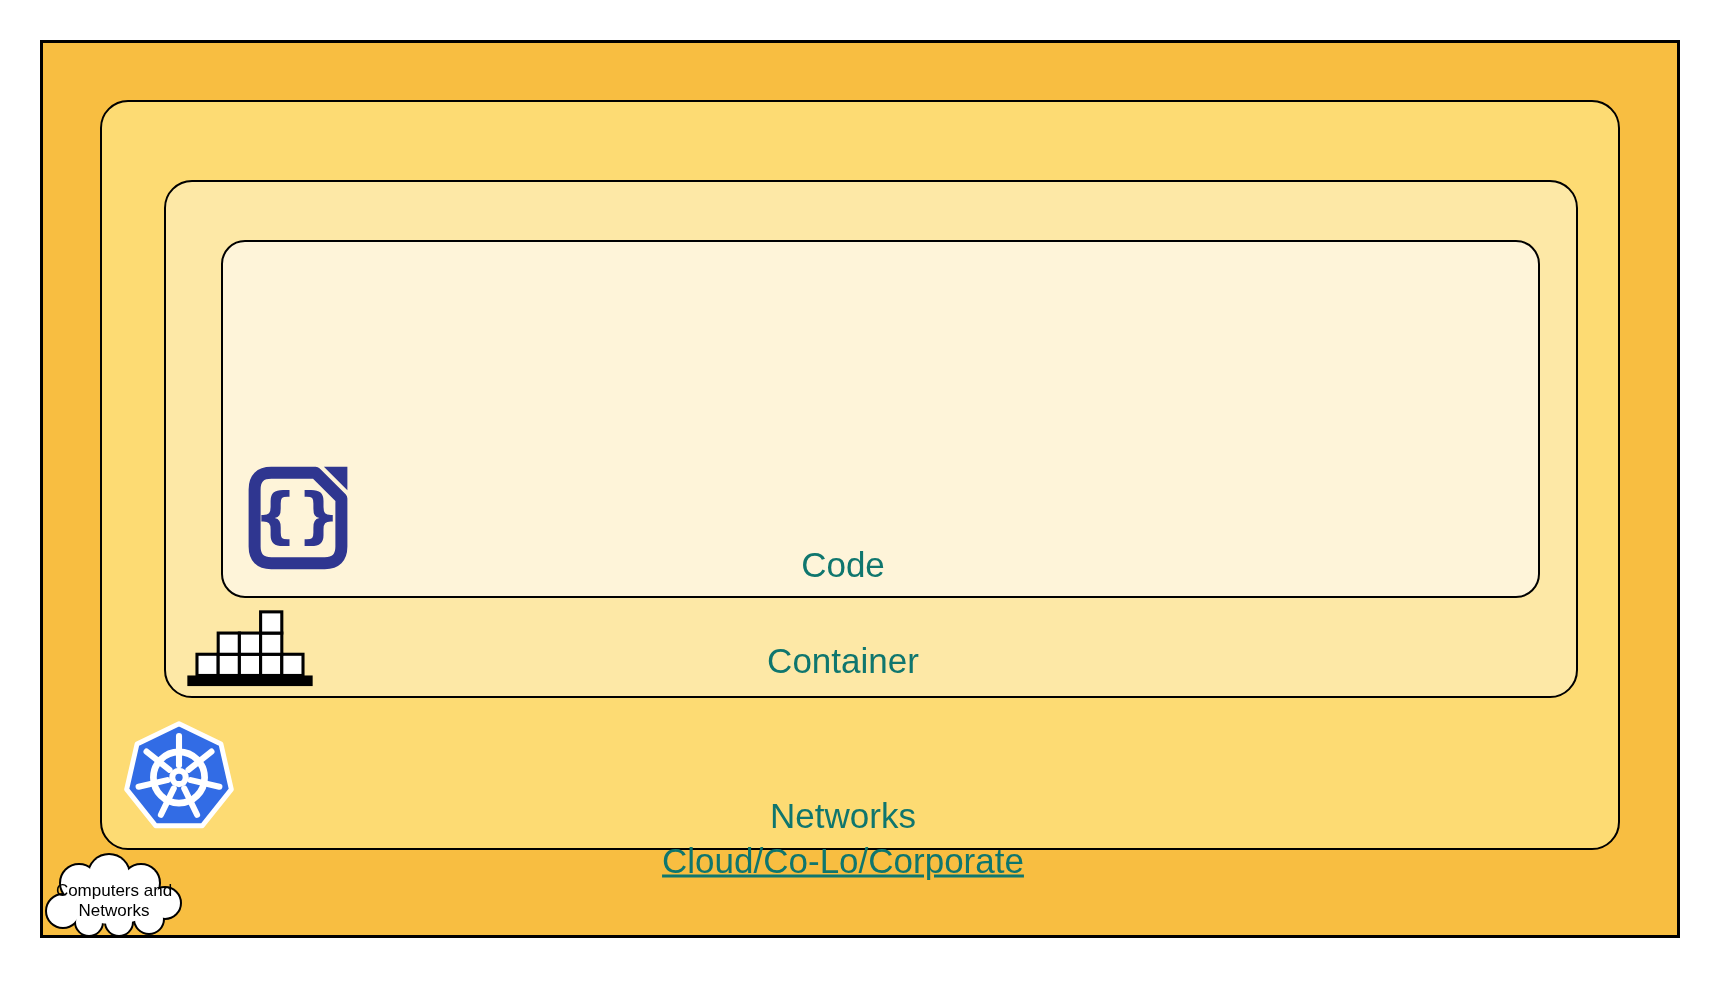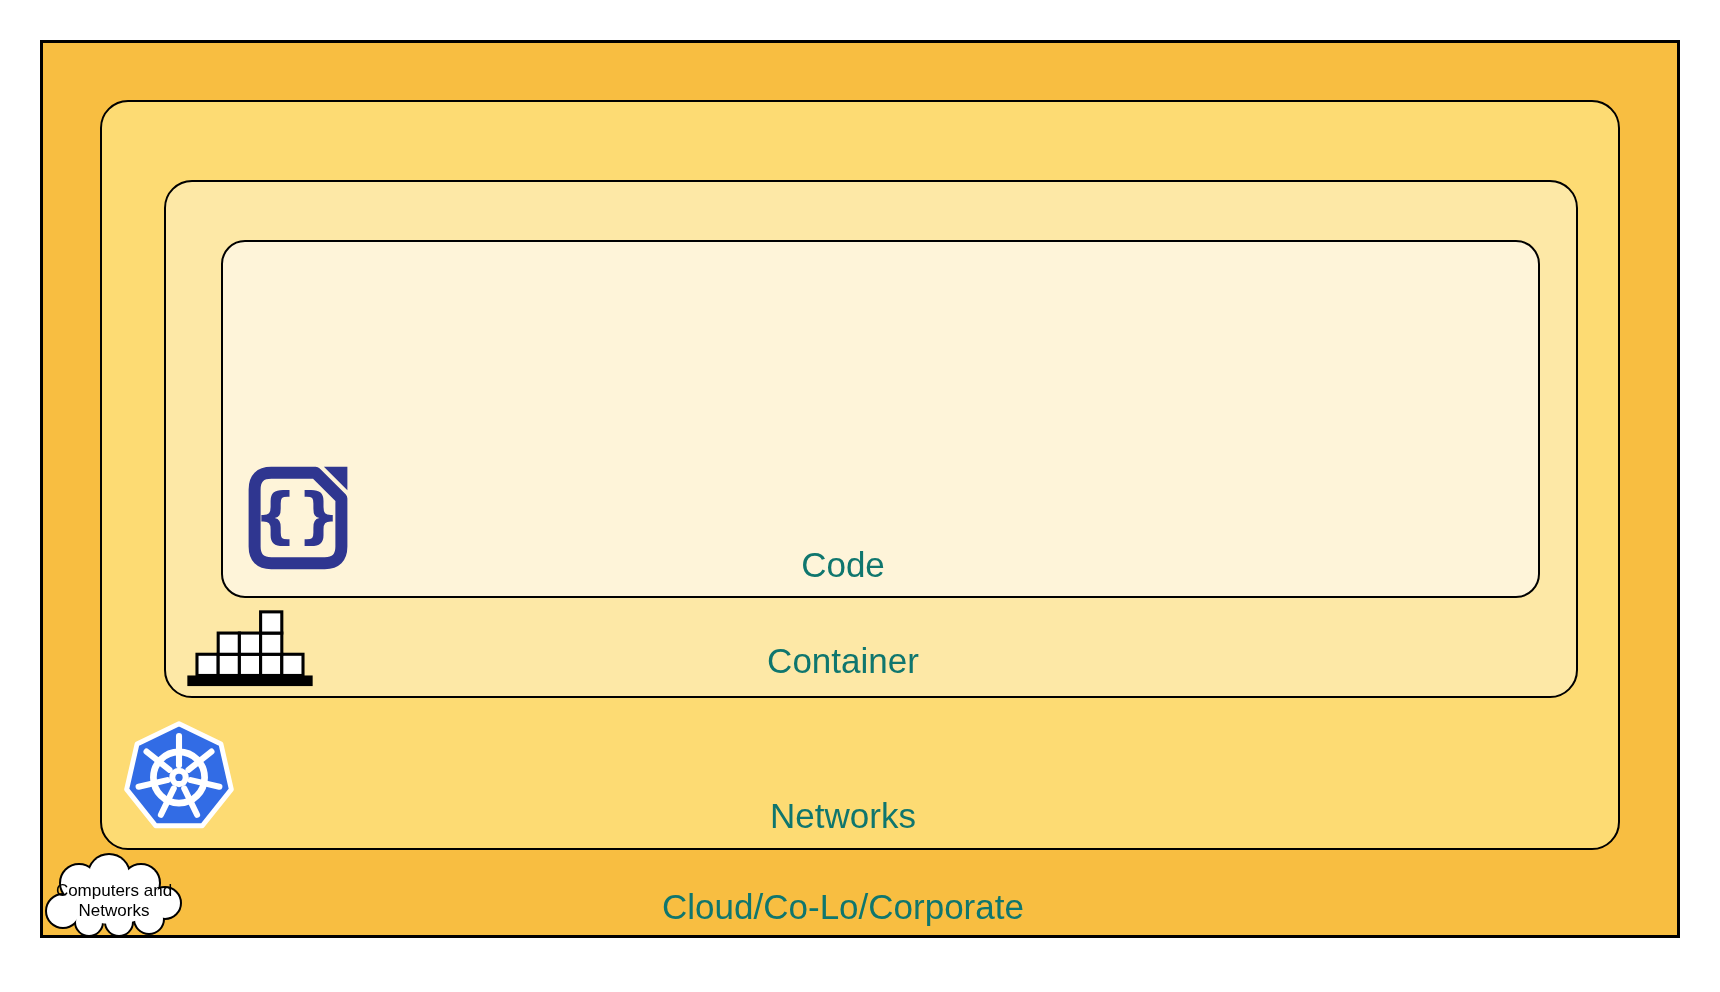--- a/index.html
+++ b/index.html
@@ -42,21 +42,21 @@
     transform: translate(-50%, -50%);
     font-size: 35px;
     line-height: 37px;
     color: #0f766e;
     text-align: center;
     white-space: nowrap;
   }
   .label-code      { left: 843px; top: 564px; }
   .label-container { left: 843px; top: 660px; }
   .label-cluster   { left: 843px; top: 815px; }
-  .label-datacenter{ left: 843px; top: 906px; }
+  .label-datacenter{ left: 843px; top: 860px; text-decoration: underline; }
   .label-datacenter span { display: block; }
   .icon-abs { position: absolute; }
   .icon-code-file      { left: 238px; top: 457px; width: 120px; height: 122px; }
   .icon-container-stack{ left: 184px; top: 608px; width: 132px; height: 80px; }
   .icon-kubernetes     { left: 118px; top: 713px; width: 122px; height: 124px; }
   .icon-cloud          { left: 43px;  top: 853px; width: 141px; height: 85px;  }
   .cloud-text {
     font-family: "Liberation Sans", sans-serif;
     font-size: 17px;
     fill: #000000;

